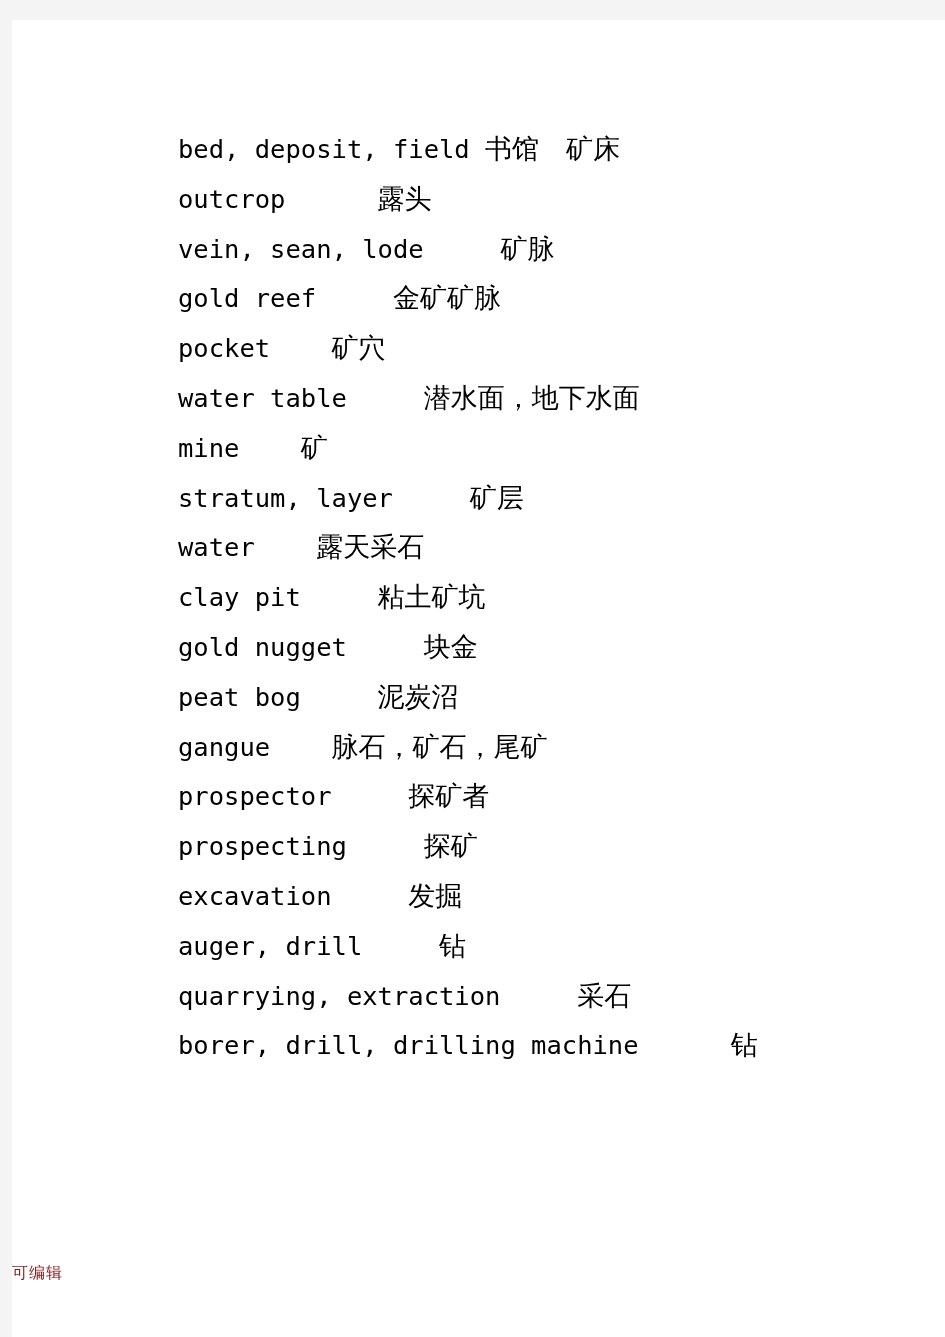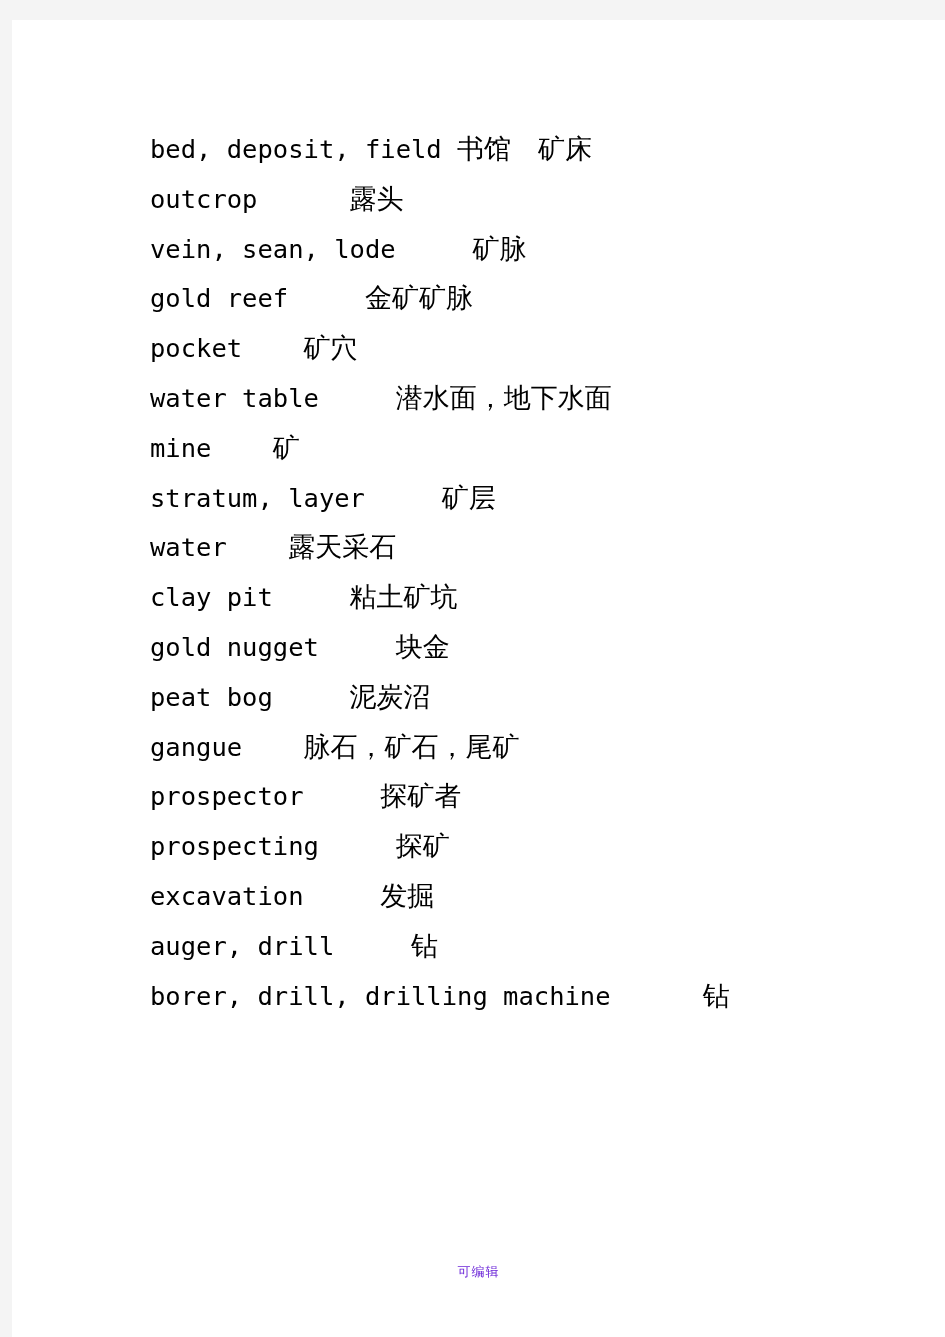--- a/index.html
+++ b/index.html
@@ -41,20 +41,21 @@
     width: 770px;
   }
 
   .gloss-line {
     height: 49.8px;
     line-height: 49.8px;
     white-space: pre;
     color: #000000;
     font-size: 27px;
     letter-spacing: 0px;
+    margin-left: 28px;
   }
 
   
   .en {
     font-family: "DejaVu Sans Mono", "Liberation Mono", monospace;
     font-size: 25.5px;
     color: #000000;
   }
 
   
@@ -69,25 +70,25 @@
     display: inline-block;
     white-space: pre;
   }
 
   
   #watermark {
     position: absolute;
     left: 0;
     top: 1243px;
     width: 933px;
-    text-align: center;
+    text-align: left;
     font-family: "DejaVu Sans", "Liberation Sans", sans-serif;
-    font-size: 13px;
+    font-size: 16px;
     letter-spacing: 1px;
-    color: #6d28d9;
+    color: #7f1d1d;
     user-select: none;
   }
 </style>
 </head>
 <body>
 
 <div id="page-canvas">
   <div id="paper">
 
     <div id="glossary">
@@ -101,19 +102,20 @@
         <div class="gloss-line"><span class="en">stratum, layer</span><span class="gap en">     </span><span class="zh">矿层</span></div>
         <div class="gloss-line"><span class="en">water</span><span class="gap en">    </span><span class="zh">露天采石</span></div>
         <div class="gloss-line"><span class="en">clay pit</span><span class="gap en">     </span><span class="zh">粘土矿坑</span></div>
         <div class="gloss-line"><span class="en">gold nugget</span><span class="gap en">     </span><span class="zh">块金</span></div>
         <div class="gloss-line"><span class="en">peat bog</span><span class="gap en">     </span><span class="zh">泥炭沼</span></div>
         <div class="gloss-line"><span class="en">gangue</span><span class="gap en">    </span><span class="zh">脉石，矿石，尾矿</span></div>
         <div class="gloss-line"><span class="en">prospector</span><span class="gap en">     </span><span class="zh">探矿者</span></div>
         <div class="gloss-line"><span class="en">prospecting</span><span class="gap en">     </span><span class="zh">探矿</span></div>
         <div class="gloss-line"><span class="en">excavation</span><span class="gap en">     </span><span class="zh">发掘</span></div>
         <div class="gloss-line"><span class="en">auger, drill</span><span class="gap en">     </span><span class="zh">钻</span></div>
+        <div class="gloss-line"><span class="en">quarrying, extraction</span><span class="gap en">     </span><span class="zh">采石</span></div>
         <div class="gloss-line"><span class="en">borer, drill, drilling machine</span><span class="gap en">      </span><span class="zh">钻</span></div>
       </div>
 
     <div id="watermark">可编辑</div>
 
   </div>
 </div>
 
 </body></html>

